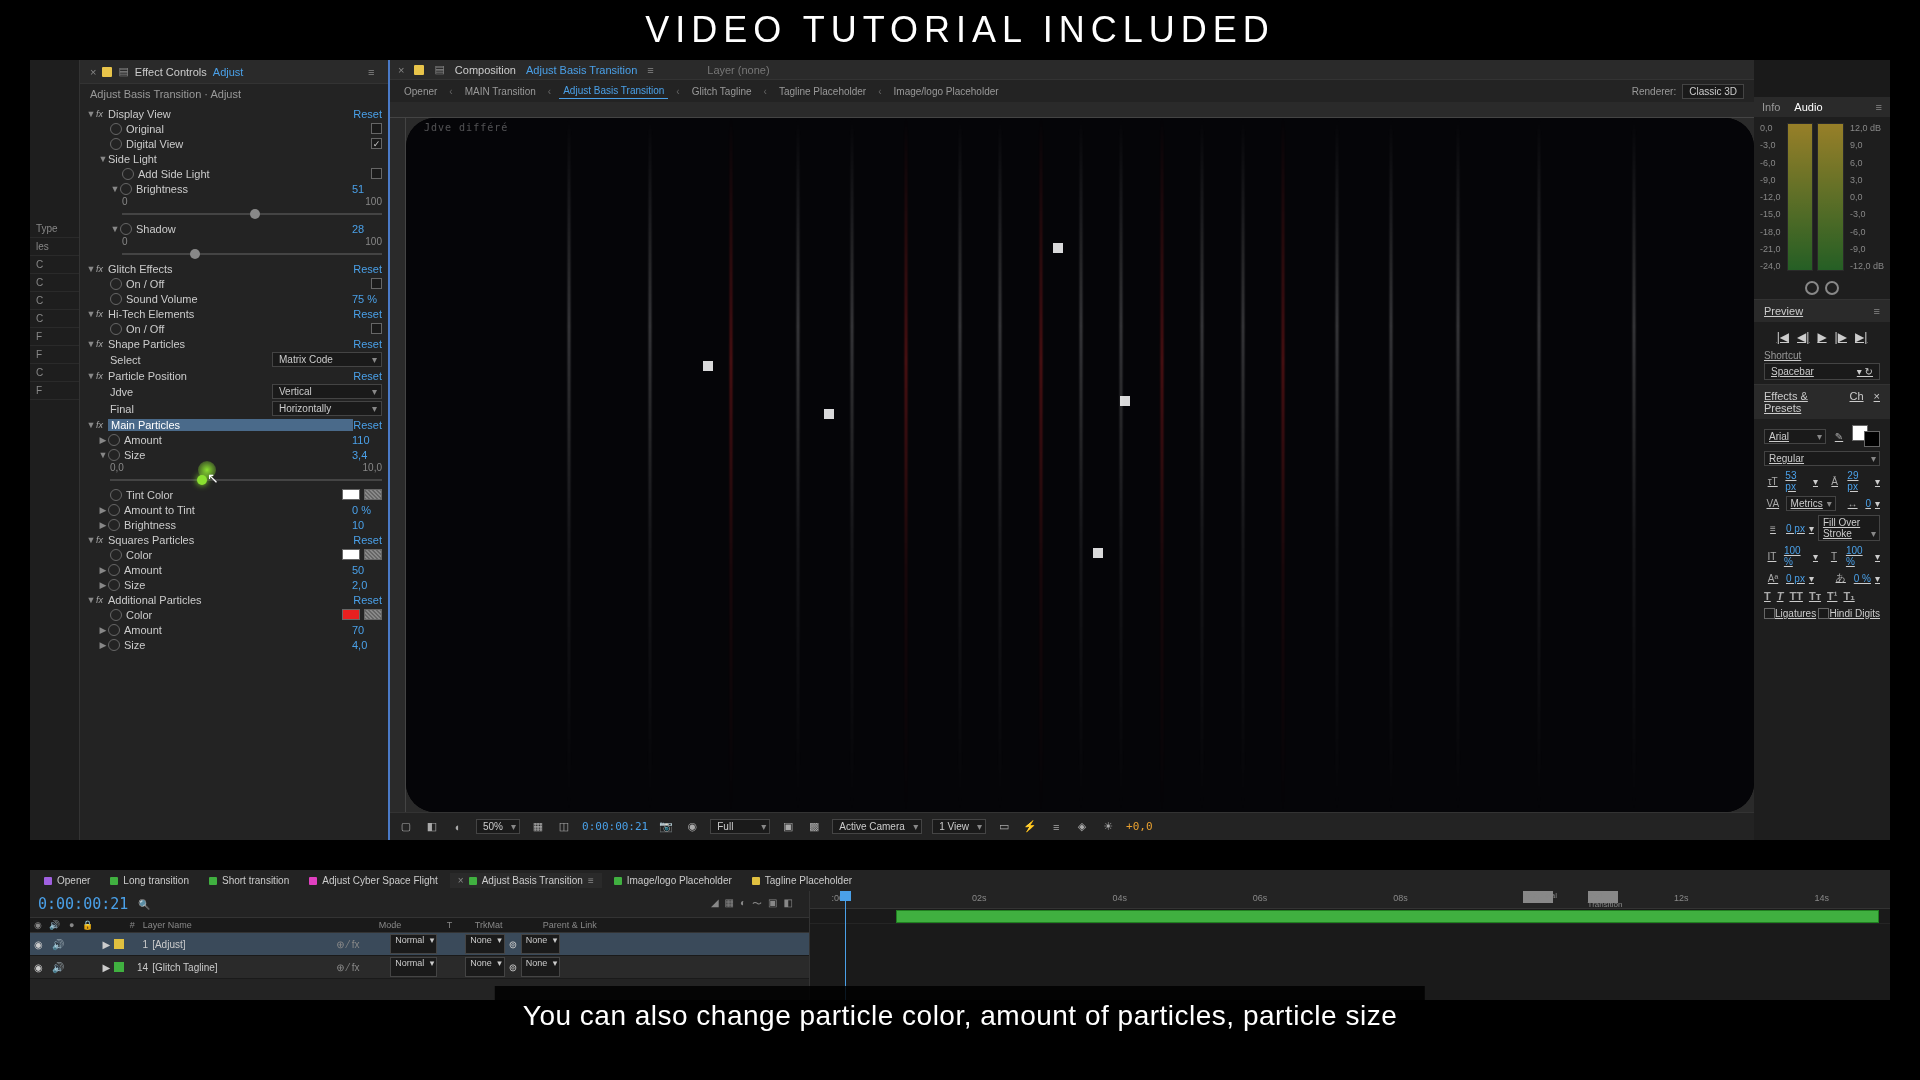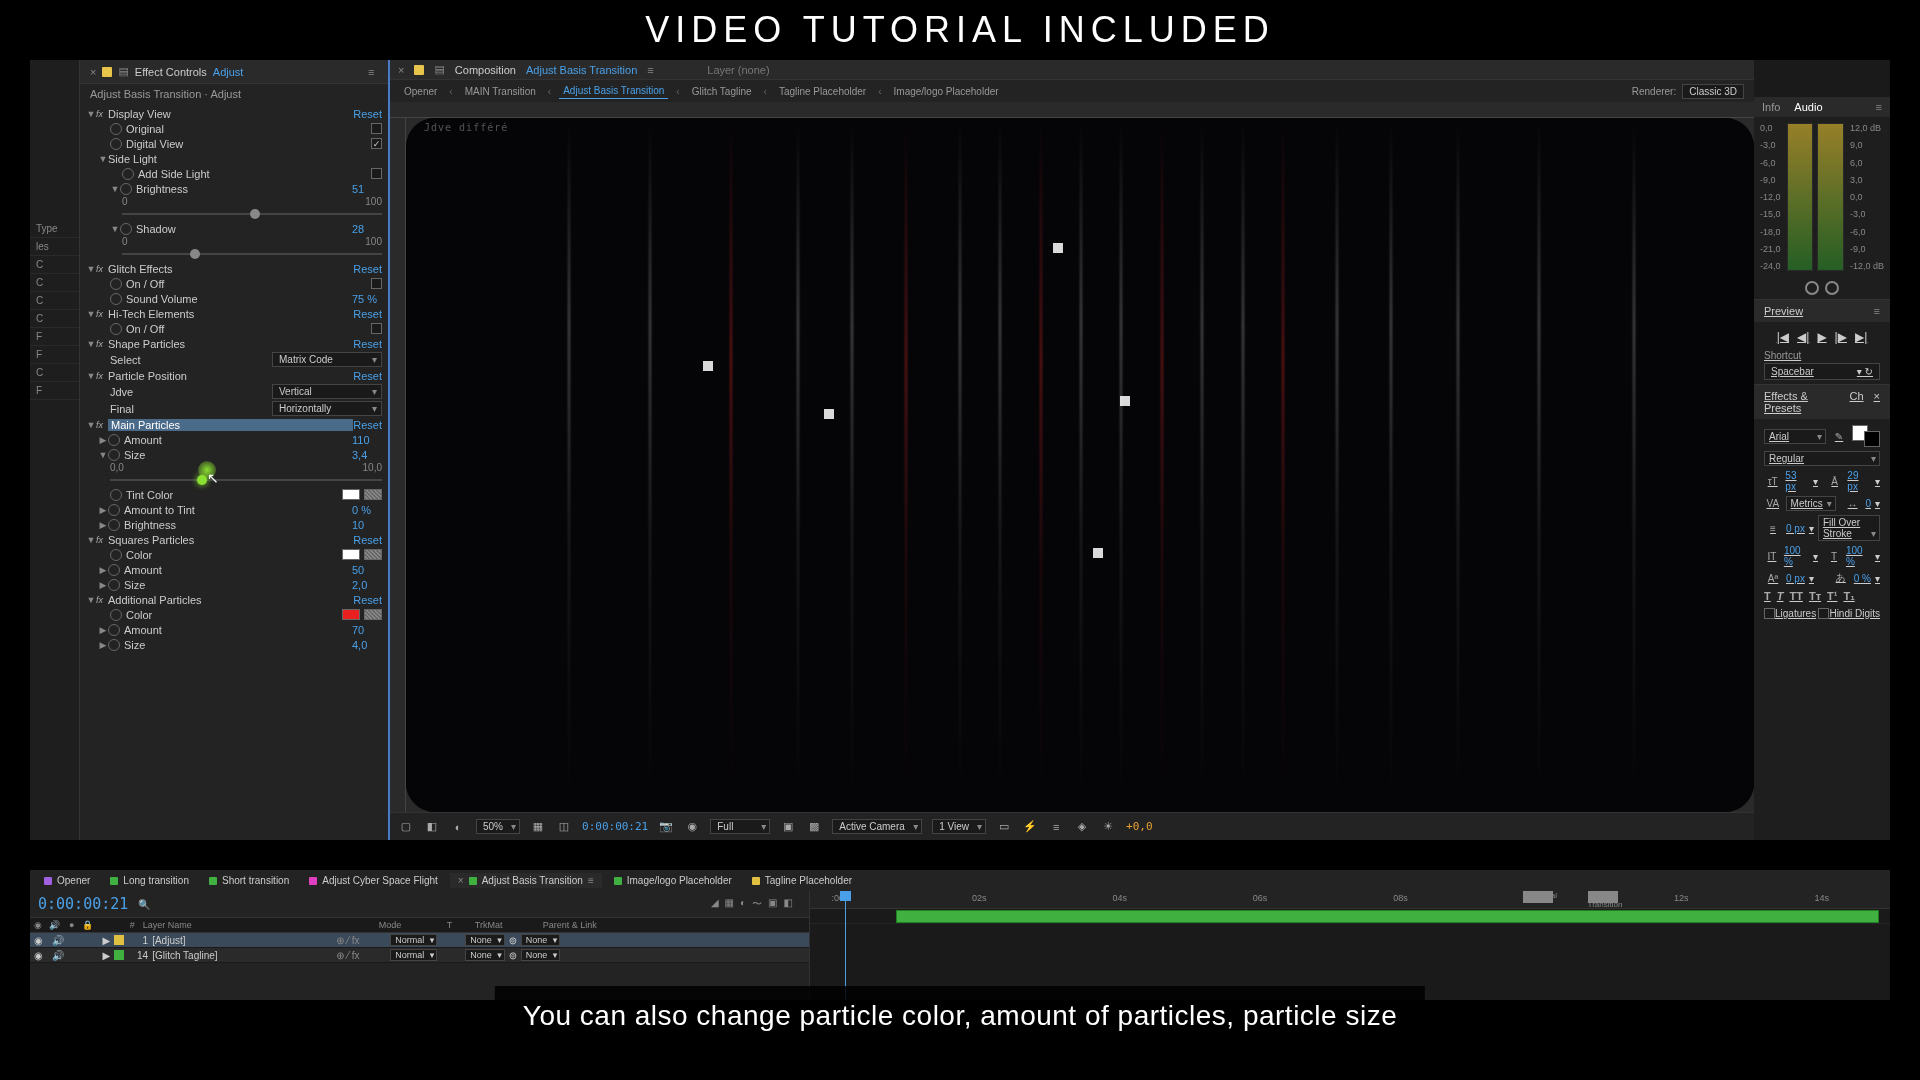--- a/index.html
+++ b/index.html
@@ -129,21 +129,21 @@
 .timecode-big { color: #4aa0e8; font-family: monospace; font-size: 15px; }
 .search-ic { color: #888; }
 .tl-icons-row { display: flex; gap: 6px; padding: 2px 8px; color: #888; margin-left: auto; }
 .tl-cols { display: flex; background: #1a1a1a; padding: 2px 4px; color: #888; font-size: 9px; gap: 8px; border-top: 1px solid #333; border-bottom: 1px solid #333; }
 .layer-row { display: flex; align-items: center; padding: 1px 4px; gap: 4px; background: #2a2a2a; border-bottom: 1px solid #1a1a1a; }
 .layer-row.selected { background: #3a4a5a; }
 .layer-row .eye { width: 14px; }
 .layer-row .sq { width: 10px; height: 10px; }
 .layer-row .num { width: 20px; text-align: right; }
 .layer-row .name { flex: 0 0 180px; color: #ccc; }
-.layer-row .mode-dd { background: #1a1a1a; border: 1px solid #444; padding: 0 12px 0 4px; font-size: 9px; position: relative; color: #ccc; }
+.layer-row .mode-dd { background: #1a1a1a; border: 1px solid #444; padding: 0 12px 8px 4px; font-size: 9px; position: relative; color: #ccc; }
 .layer-row .mode-dd::after { content: "▾"; position: absolute; right: 2px; }
 
 .tl-right { flex: 1; background: #1a1a1a; position: relative; }
 .tl-ruler { height: 18px; background: #232323; border-bottom: 1px solid #333; position: relative; font-size: 9px; color: #888; }
 .tl-ruler span { position: absolute; top: 2px; }
 .tl-bar-row { height: 15px; position: relative; border-bottom: 1px solid #252525; }
 .tl-bar { position: absolute; top: 1px; height: 13px; background: #e0c040; border: 1px solid #a08020; display: flex; align-items: center; padding: 0 6px; font-size: 9px; color: #333; }
 .tl-bar.green { background: #40b040; border-color: #208020; }
 .tl-marker { position: absolute; top: 0; width: 30px; height: 12px; background: #888; font-size: 8px; }
 .playhead { position: absolute; top: 0; bottom: 0; width: 1px; background: #4aa0e8; left: 35px; }

